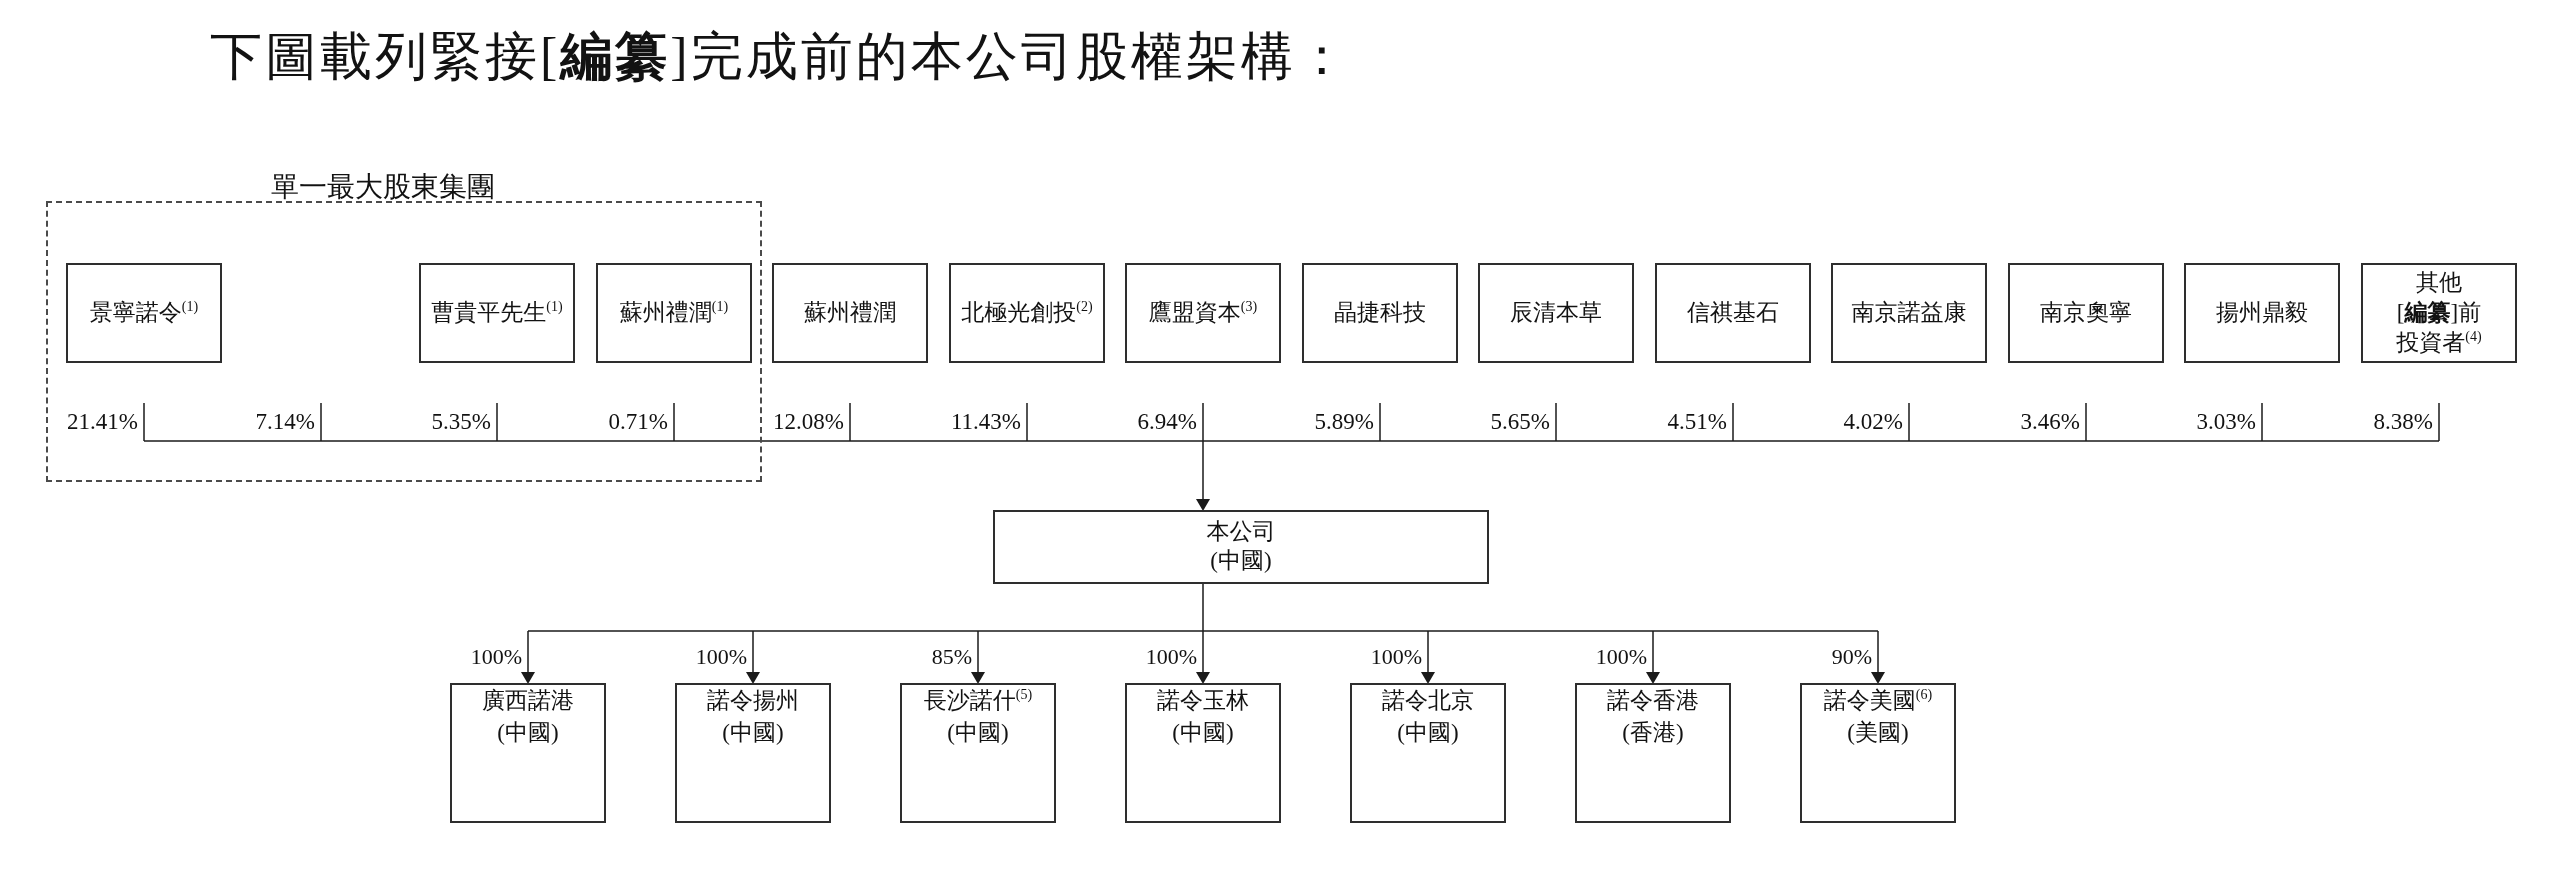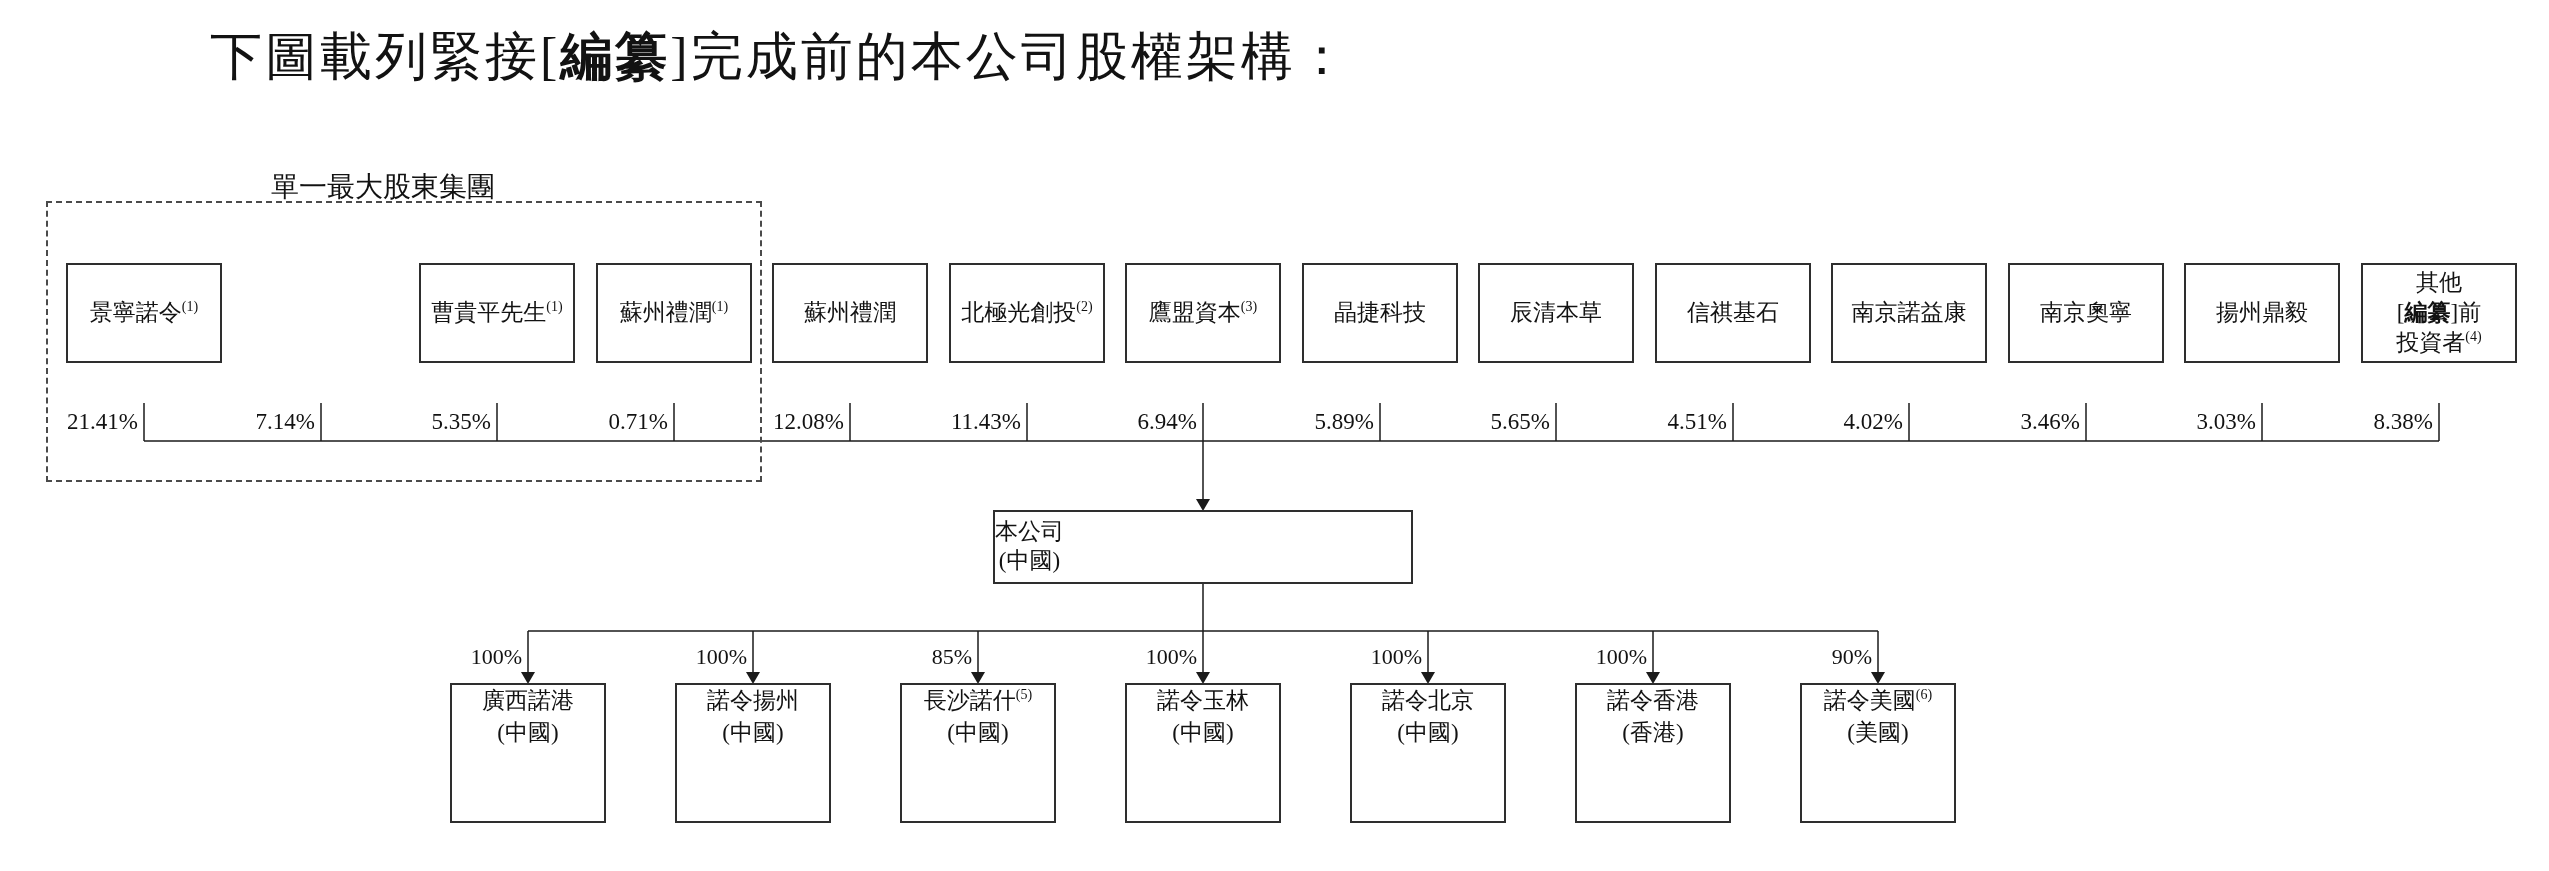--- a/index.html
+++ b/index.html
@@ -34,23 +34,23 @@
     border:2px solid #2e2e2e; background:#fff;
     display:flex; align-items:center; justify-content:center;
     text-align:center; font-size:23px; line-height:1.3;
   }
   .pct {
     position:absolute; top:409px; width:124px;
     text-align:right; font-size:23px; white-space:nowrap;
   }
 
   .company-box {
-    position:absolute; left:993px; top:510px; width:420px; height:74px;
+    position:absolute; left:993px; top:510px; width:496px; height:74px;
     border:2px solid #2e2e2e; background:#fff;
-    display:flex; align-items:center; justify-content:flex-start;
+    display:flex; align-items:center; justify-content:center;
     text-align:center; font-size:23px; line-height:1.25;
   }
 
   .sub-box {
     position:absolute; top:683px; width:156px; height:140px;
     border:2px solid #2e2e2e; background:#fff;
     display:flex; align-items:flex-start; justify-content:center;
     text-align:center; font-size:23px; line-height:1.4;
   }
   .sub-pct {

